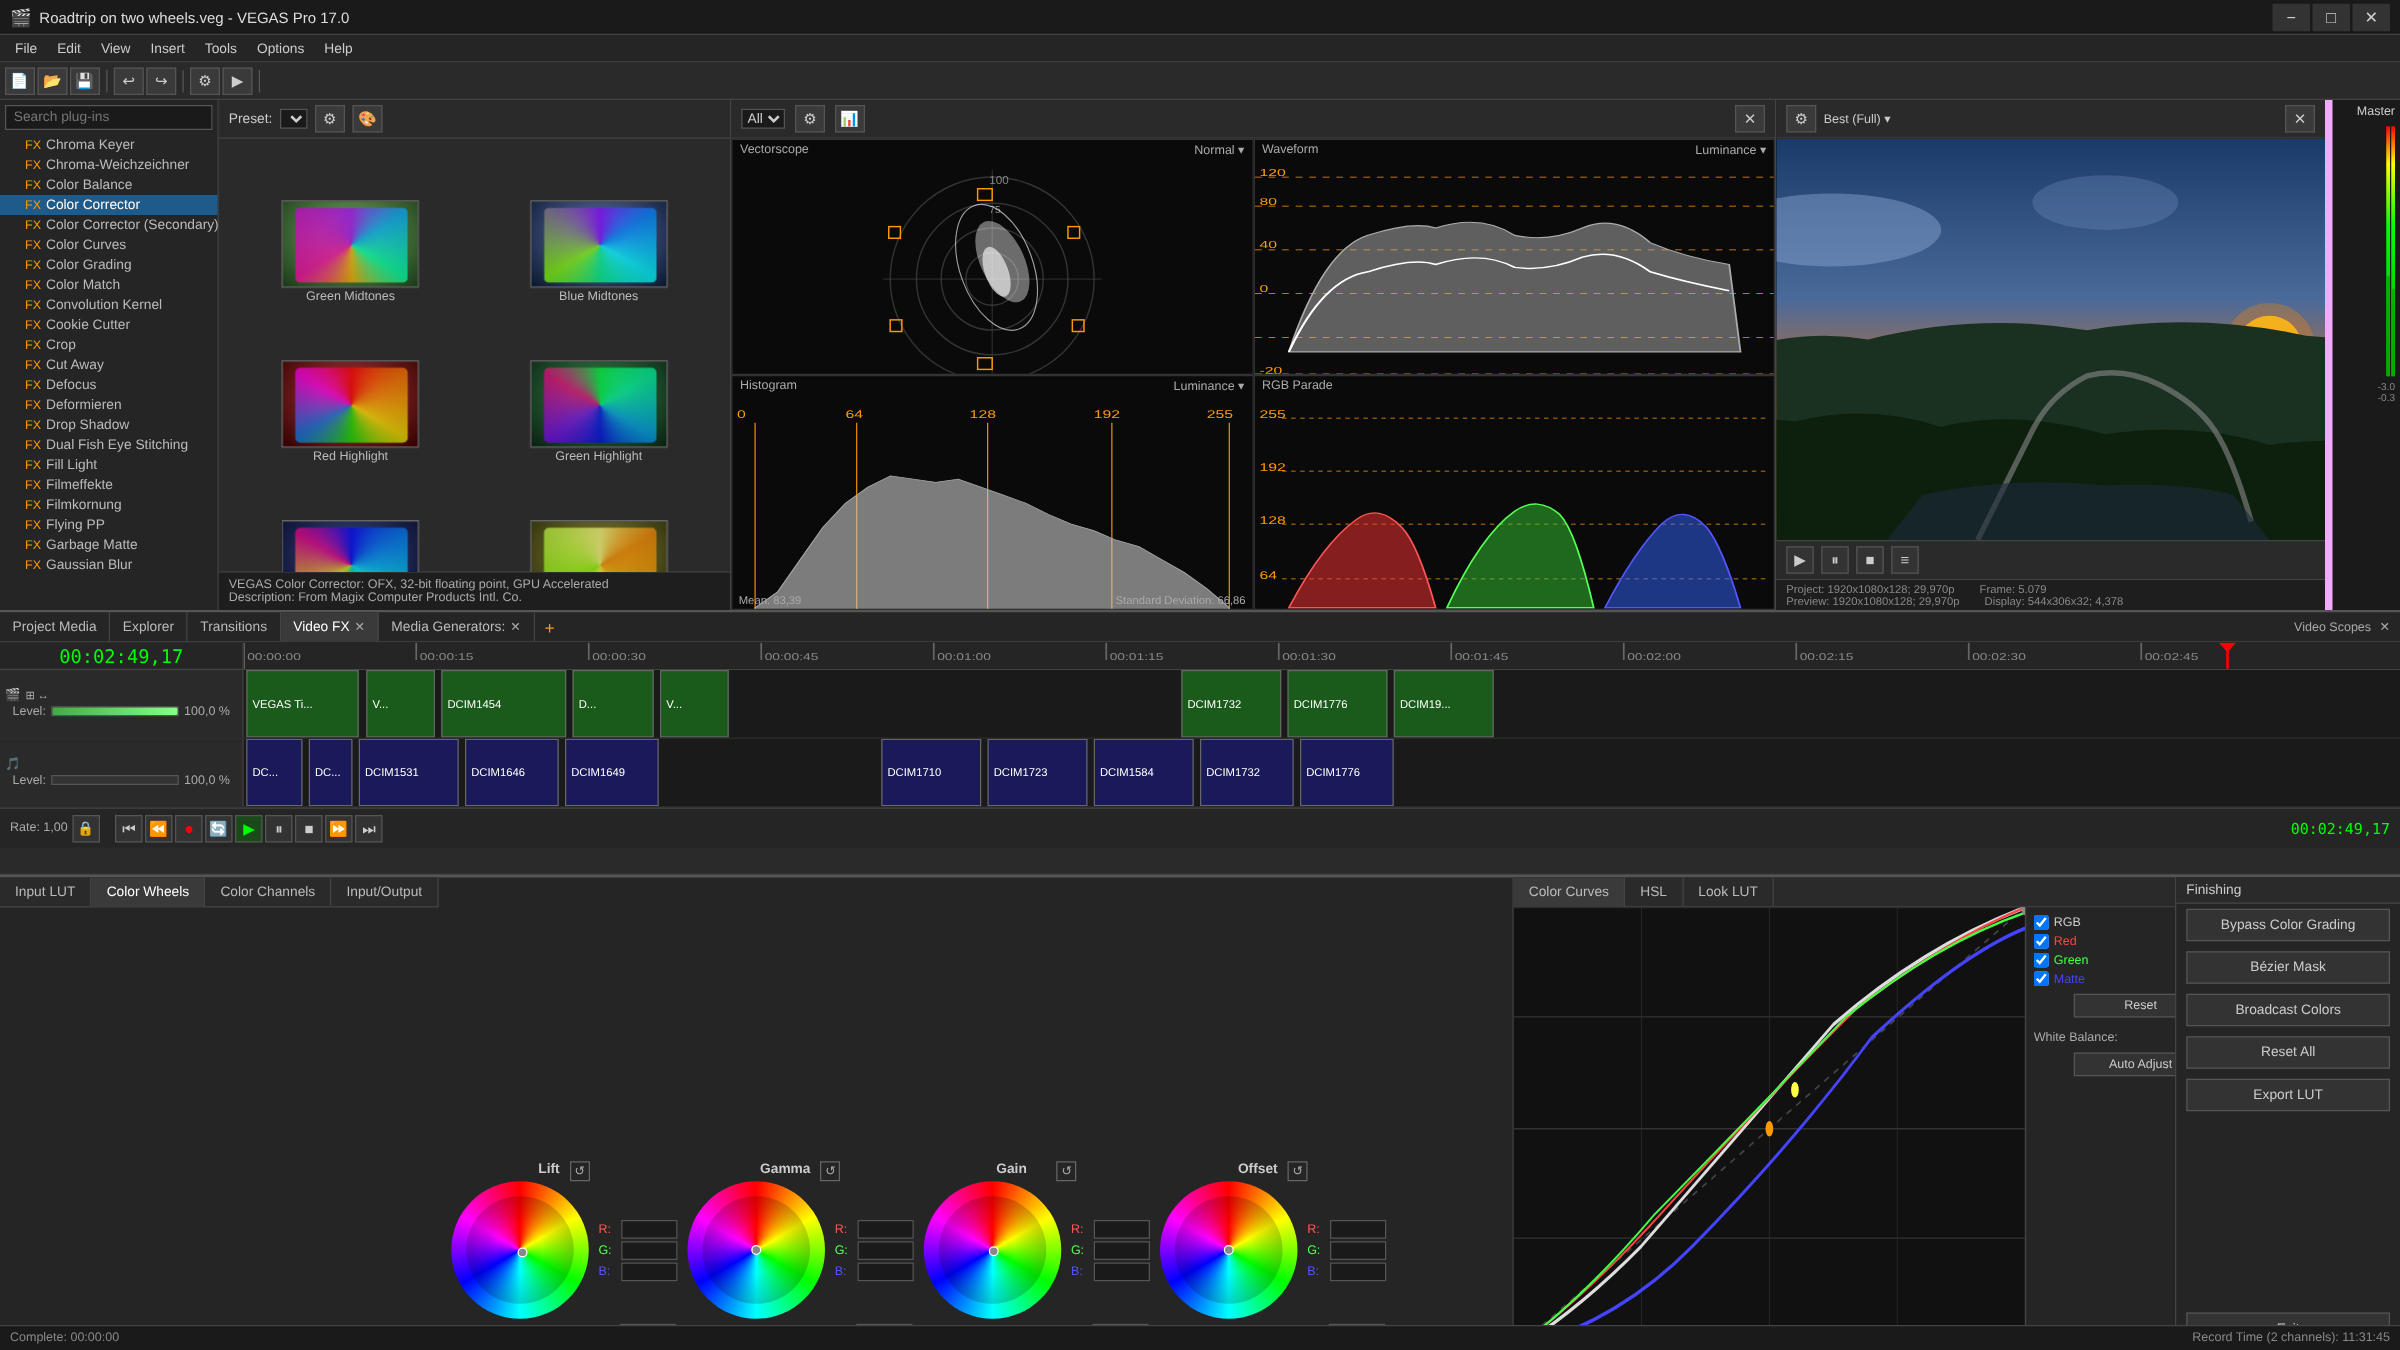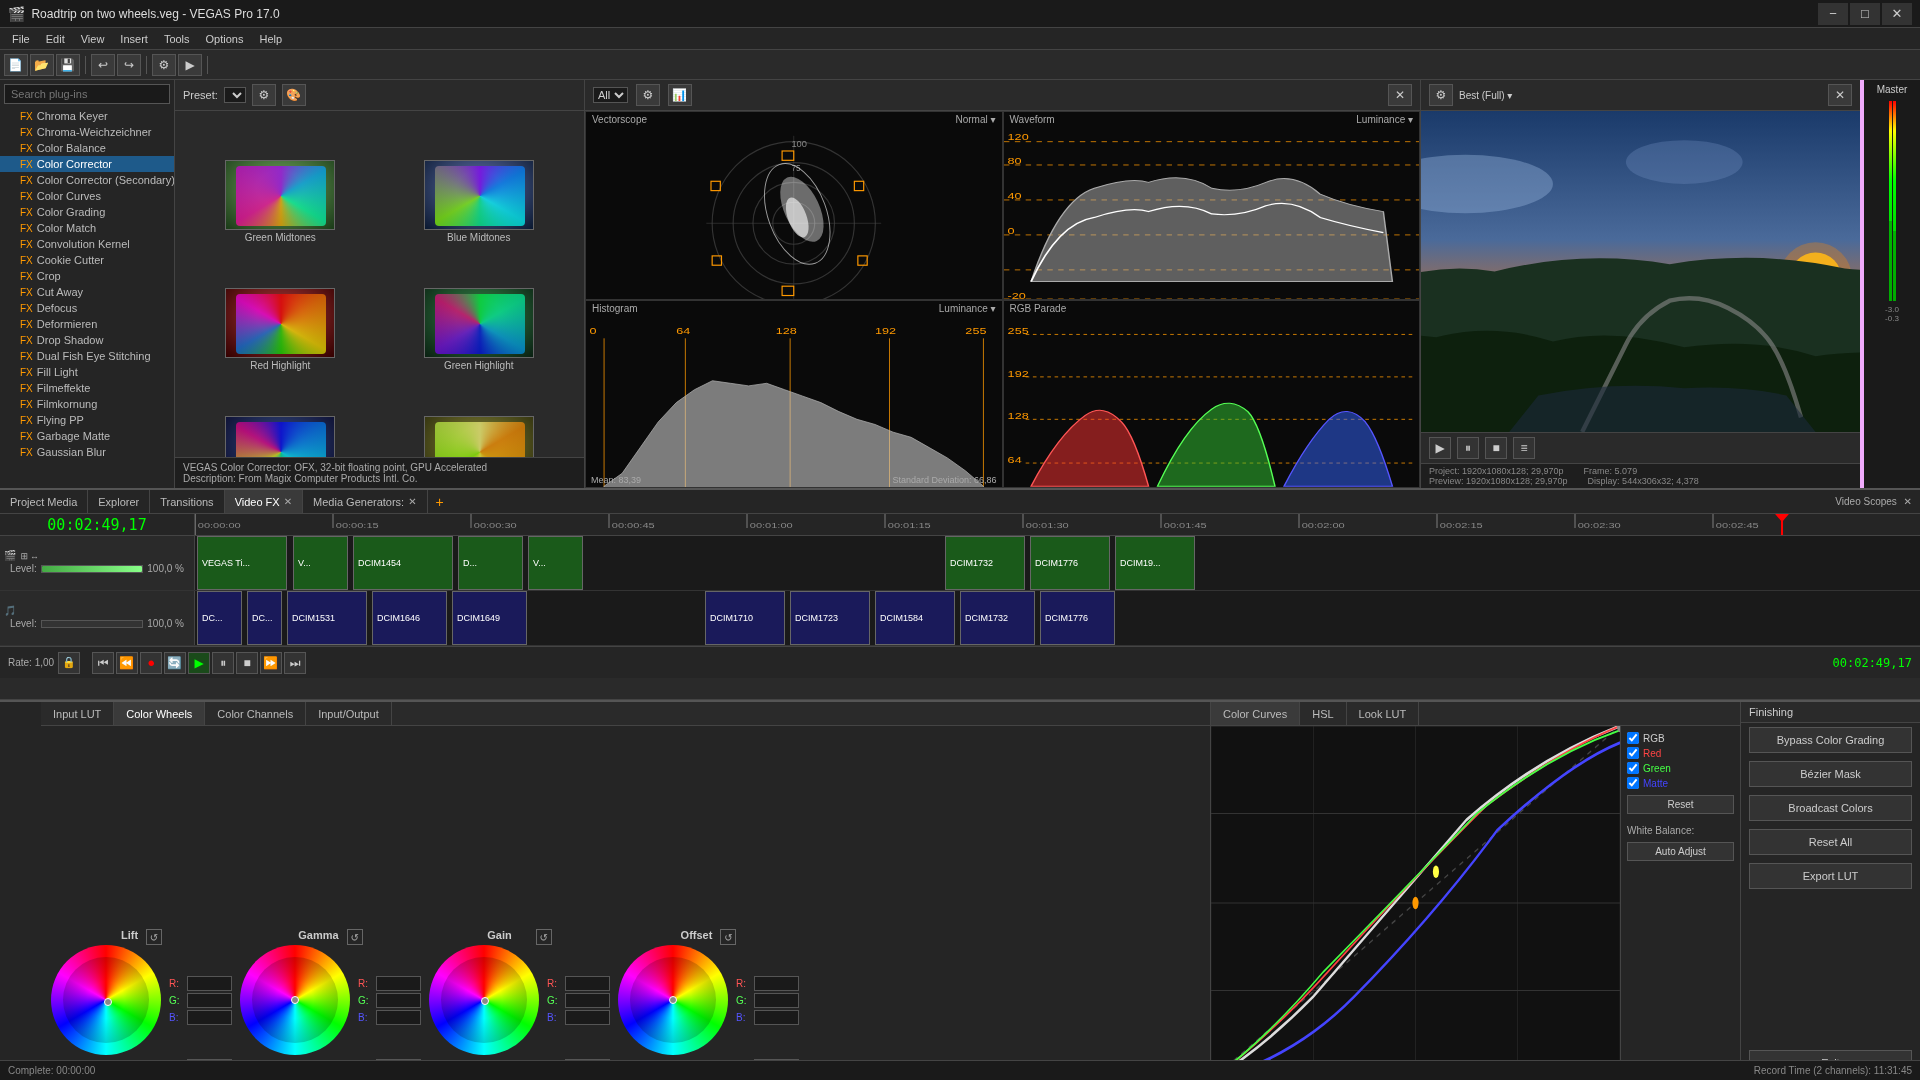--- a/index.html
+++ b/index.html
@@ -87,21 +87,21 @@
     #color-right { width: 540px; border-left: 1px solid #444; display: flex; flex-direction: column; }
     #color-right-tabs { height: 24px; background: #2a2a2a; border-bottom: 1px solid #444; display: flex; align-items: center; }
     .crtab { padding: 3px 12px; font-size: 11px; color: #bbb; cursor: pointer; border-right: 1px solid #444; height: 100%; display: flex; align-items: center; }
     .crtab.active { background: #3a3a3a; }
     #curves-area { flex: 1; display: flex; }
     #curves-canvas { flex: 1; background: #1a1a1a; position: relative; }
     #curves-controls { width: 120px; padding: 6px; display: flex; flex-direction: column; gap: 4px; border-left: 1px solid #444; }
     .check-row { display: flex; align-items: center; gap: 4px; font-size: 10px; color: #ccc; }
     .check-row input { width: 12px; height: 12px; }
     #wb-row { margin-top: 8px; font-size: 10px; color: #aaa; }
-    .curves-btn { background: #333; border: 1px solid #555; color: #ccc; font-size: 10px; padding: 3px 8px; cursor: pointer; width: 100%; margin-top: 3px; text-align: center; }
+    .curves-btn { background: #333; border: 1px solid #555; color: #ccc; font-size: 10px; padding: 3px 8px; cursor: pointer; width: 100%; margin-top: 3px; text-align: center; margin-left: 32px; }
 
     
     #finishing-panel { width: 200px; border-left: 1px solid #444; background: #252525; display: flex; flex-direction: column; }
     #finishing-title { padding: 4px 8px; background: #2a2a2a; border-bottom: 1px solid #444; font-size: 11px; color: #ccc; }
     .finishing-btn { background: #333; border: 1px solid #555; color: #ccc; font-size: 11px; padding: 6px 12px; cursor: pointer; margin: 4px 8px; text-align: center; }
 
     
     #statusbar { height: 20px; background: #1a1a1a; border-top: 1px solid #444; display: flex; align-items: center; padding: 0 8px; font-size: 10px; color: #888; justify-content: space-between; position: fixed; bottom: 0; width: 1920px; }
 
     
@@ -420,21 +420,21 @@
           <span>Project: 1920x1080x128; 29,970p</span>
           <span>Frame: 5.079</span>
         </div>
         <div style="display:flex; gap:20px; font-size:9px; color:#888;">
           <span>Preview: 1920x1080x128; 29,970p</span>
           <span>Display: 544x306x32; 4,378</span>
         </div>
       </div>
     </div>
 
-    <div id="master-bus" style="width:60px; background:#1a1a1a; border-left:4px solid #f0abfc; display:flex; flex-direction:column; align-items:center; padding:4px; font-size:9px;">
+    <div id="master-bus" style="width:60px; background:#1a1a1a; border-left:6px solid #f0abfc; display:flex; flex-direction:column; align-items:flex-end; padding:4px; font-size:9px;">
       <div style="color:#ccc; margin-bottom:6px; font-size:10px;">Master</div>
       <div style="display:flex; gap:1px;">
         <div style="width:3px; height:200px; background:linear-gradient(to bottom, #f00 0%, #ff0 15%, #0f0 40%, #0a0 100%); position:relative;">
           <div style="position:absolute; bottom:0; left:0; right:0; height:40%; background:#0a0; opacity:0.8;"></div>
         </div>
         <div style="width:3px; height:200px; background:linear-gradient(to bottom, #f00 0%, #ff0 15%, #0f0 40%, #0a0 100%); position:relative;">
           <div style="position:absolute; bottom:0; left:0; right:0; height:35%; background:#0a0; opacity:0.8;"></div>
         </div>
       </div>
       <div style="color:#888; font-size:8px; margin-top:4px;">-3.0</div>
@@ -561,21 +561,21 @@
         <button class="transport-btn">■</button>
         <button class="transport-btn">⏩</button>
         <button class="transport-btn">⏭</button>
       </div>
       <div style="margin-left:auto; font-family:monospace; font-size:12px; color:#0f0;">00:02:49,17</div>
     </div>
   </div>
 
   <div id="color-bottom" style="flex:1; display:flex; min-height:0;">
 
-    <div style="flex:1; display:flex; flex-direction:column; min-height:0;margin-left:41px;">
+    <div style="flex:1; display:flex; flex-direction:row; min-height:0;">
 
       <div id="color-tab-row" style="height:24px; background:#2a2a2a; border-bottom:1px solid #444; display:flex; align-items:center;">
         <div class="ctab">Input LUT</div>
         <div class="ctab active">Color Wheels</div>
         <div class="ctab">Color Channels</div>
         <div class="ctab">Input/Output</div>
       </div>
 
       <div id="color-wheels-area" style="display:flex; align-items:flex-end; padding:6px 10px; gap:8px; flex:1;">
 

